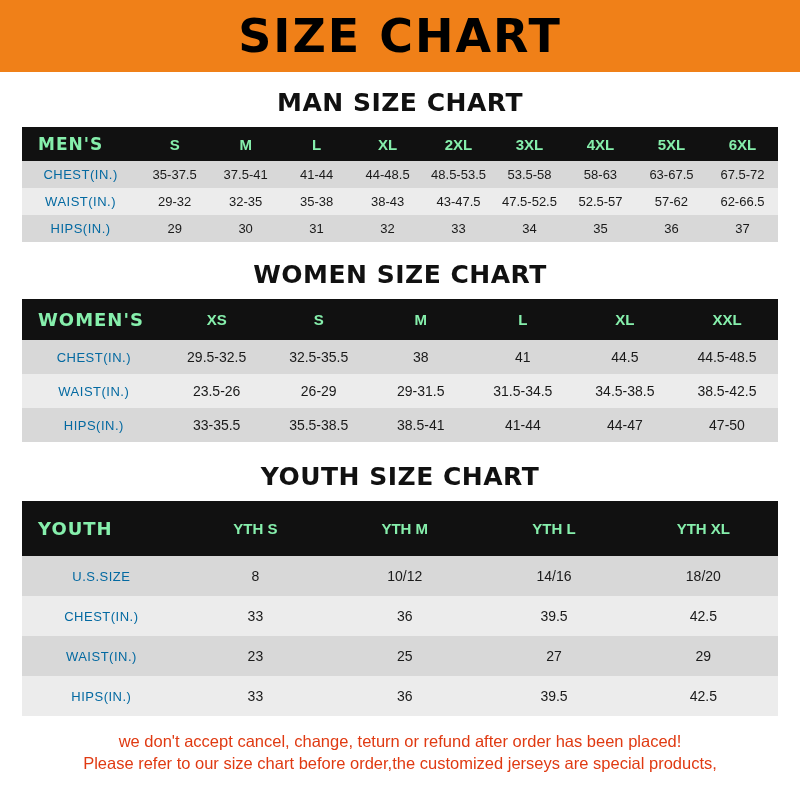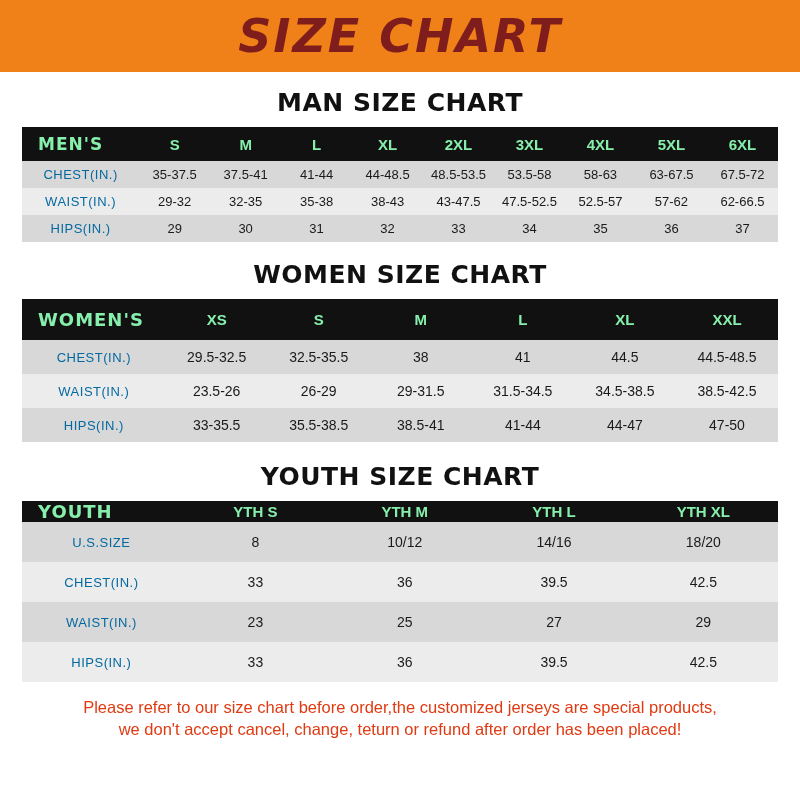--- a/index.html
+++ b/index.html
@@ -27,24 +27,23 @@
     display: flex;
     align-items: center;
     justify-content: center;
     position: relative;
   }
   .banner-title {
     font-family: "DejaVu Sans", sans-serif;
     font-weight: bold;
     font-size: 46px;
     letter-spacing: 2px;
-    color: #7f1d1d;
+    color: #000000;
     line-height: 1;
     text-align: center;
-    font-style: italic;
   }
   .content {
     padding: 0 22px;
     box-sizing: border-box;
   }
   .section-title {
     text-align: center;
     font-family: "DejaVu Sans", sans-serif;
     font-weight: bold;
     font-size: 25px;
@@ -98,21 +97,21 @@
   .size-table tbody tr.alt-b { background: #ececec; }
 
   
   .men-table col.c0 { width: 15.5%; }
   
   .women-table col.c0 { width: 19%; }
   
   .youth-table col.c0 { width: 21%; }
   .youth-table thead th.colhdr { font-size: 15px; }
   .youth-table tbody td { padding: 12px 2px; font-size: 14px; }
-  .youth-table thead th { padding: 0 2px; }
+  .youth-table thead th { padding: 17px 2px; }
   .women-table tbody td { padding: 9px 2px; font-size: 14px; }
   .women-table thead th { padding: 10px 2px; }
   .women-table thead th.rowlabel { font-size: 18px; }
   .youth-table thead th.rowlabel { font-size: 18px; }
 
   .notice {
     margin: 14px 0 0 0;
     text-align: center;
     color: #e03a12;
     font-family: "Liberation Sans", sans-serif;
@@ -298,18 +297,18 @@
             <td class="rowlabel">HIPS(IN.)</td>
             <td>33</td>
             <td>36</td>
             <td>39.5</td>
             <td>42.5</td>
           </tr>
         </tbody>
     </table>
 
     <div class="notice">
+      <div>we don't accept cancel, change, teturn or refund after order has been placed!</div>
       <div>Please refer to our size chart before order,the customized jerseys are special products,</div>
-      <div>we don't accept cancel, change, teturn or refund after order has been placed!</div>
     </div>
 
   </div>
 </div>
 
 </body></html>

